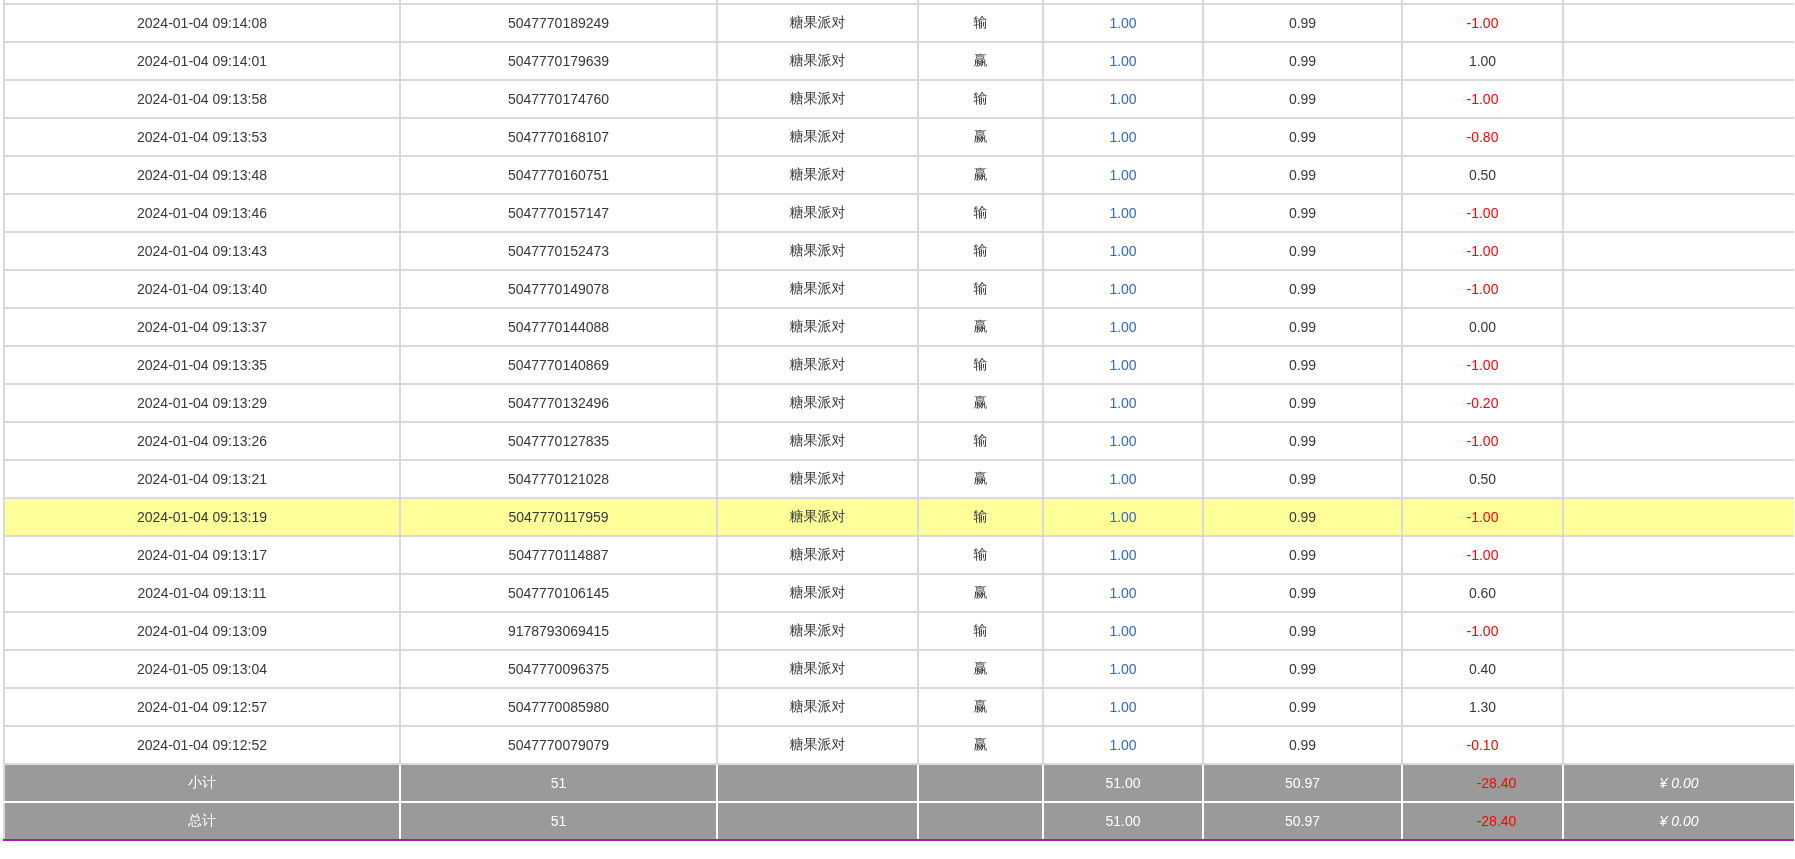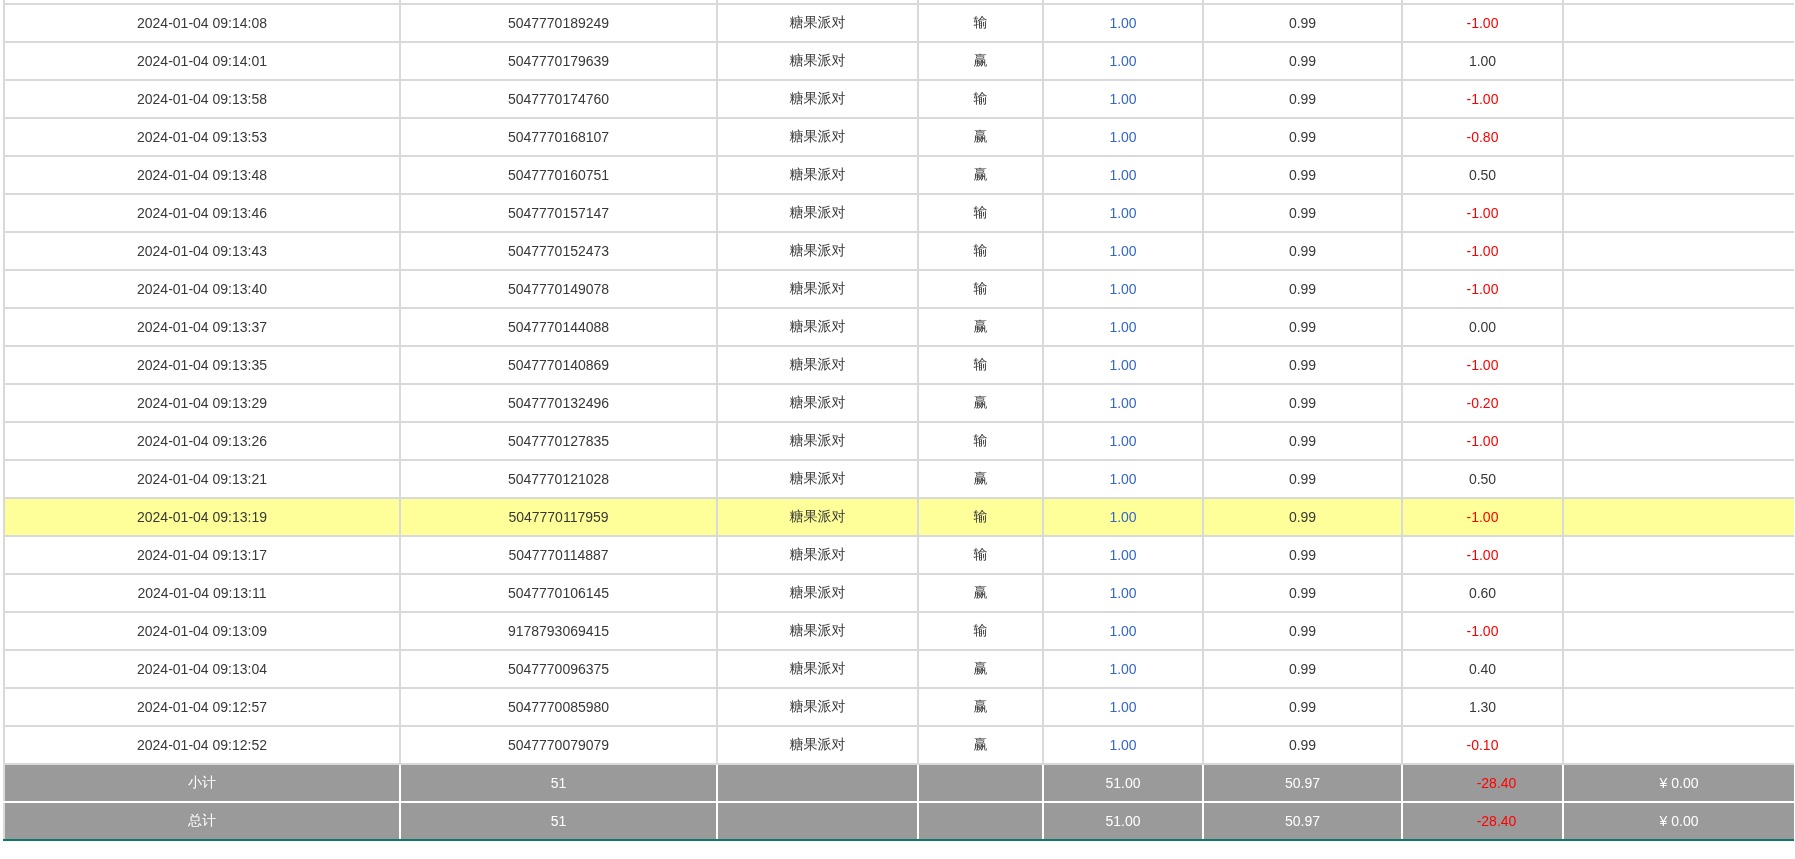--- a/index.html
+++ b/index.html
@@ -23,34 +23,34 @@
     border-right: 2px solid var(--grid-color, #d9d9d9);
     border-bottom: 2px solid var(--grid-color, #d9d9d9);
     text-align: center;
     vertical-align: middle;
     height: 36px;
     padding: 0;
     white-space: nowrap;
     overflow: hidden;
   }
   table.records td:first-child { border-left: 2px solid var(--grid-color, #d9d9d9); }
-  table.records td:last-child { border-right: none; }
+  table.records td:last-child { border-right: none; font-style: italic; }
   tr.partial td { height: 3px; }
   tr.highlight td { background: var(--highlight-color, #ffff99); }
   .link { color: var(--link-color, #3366cc); cursor: pointer; }
   .neg { color: var(--negative-color, #ff0000); margin-top: 32px; }
   tr.summary td {
     background: var(--summary-bg, #9a9a9a);
     color: #ffffff;
     border-right-color: #ffffff;
     border-bottom-color: #ffffff;
     border-left-color: var(--grid-color, #d9d9d9);
   }
   tr.summary td.neg { color: var(--negative-color, #ff0000); padding-left: 28px; }
-  tr.summary.total td { border-bottom: 2px solid #0f766e; }
+  tr.summary.total td { border-bottom: 2px solid #a21caf; }
 </style>
 </head>
 <body>
 
 <table class="records">
   <colgroup>
     <col style="width:396px">
       <col style="width:317px">
       <col style="width:201px">
       <col style="width:125px">
@@ -236,21 +236,21 @@
         <td>2024-01-04 09:13:09</td>
         <td>9178793069415</td>
         <td>糖果派对</td>
         <td>输</td>
         <td><span class="link">1.00</span></td>
         <td>0.99</td>
         <td class="neg">-1.00</td>
         <td></td>
       </tr>
       <tr>
-        <td>2024-01-04 09:13:04</td>
+        <td>2024-01-05 09:13:04</td>
         <td>5047770096375</td>
         <td>糖果派对</td>
         <td>赢</td>
         <td><span class="link">1.00</span></td>
         <td>0.99</td>
         <td>0.40</td>
         <td></td>
       </tr>
       <tr>
         <td>2024-01-04 09:12:57</td>

